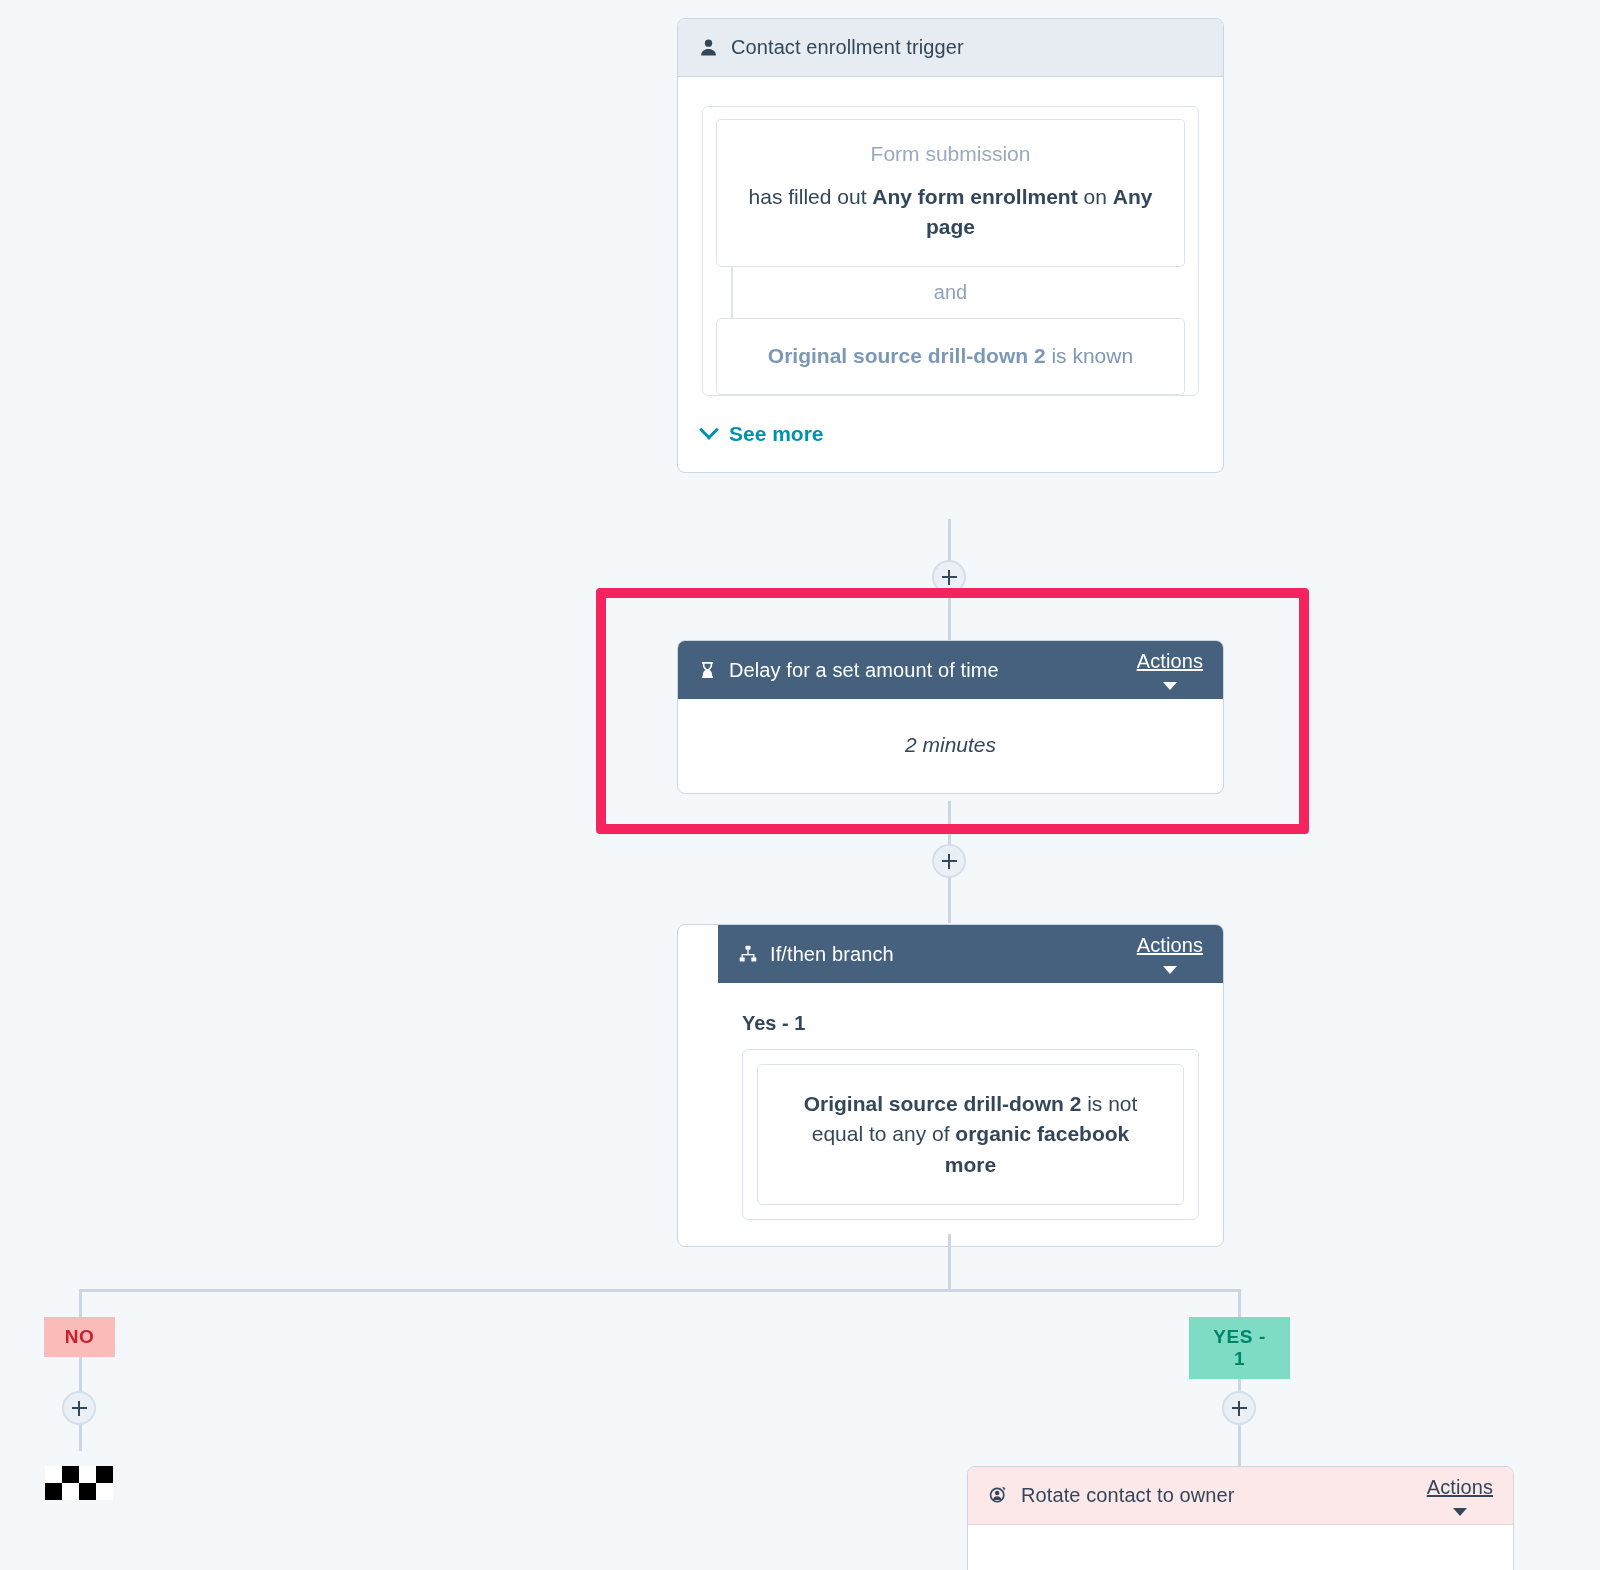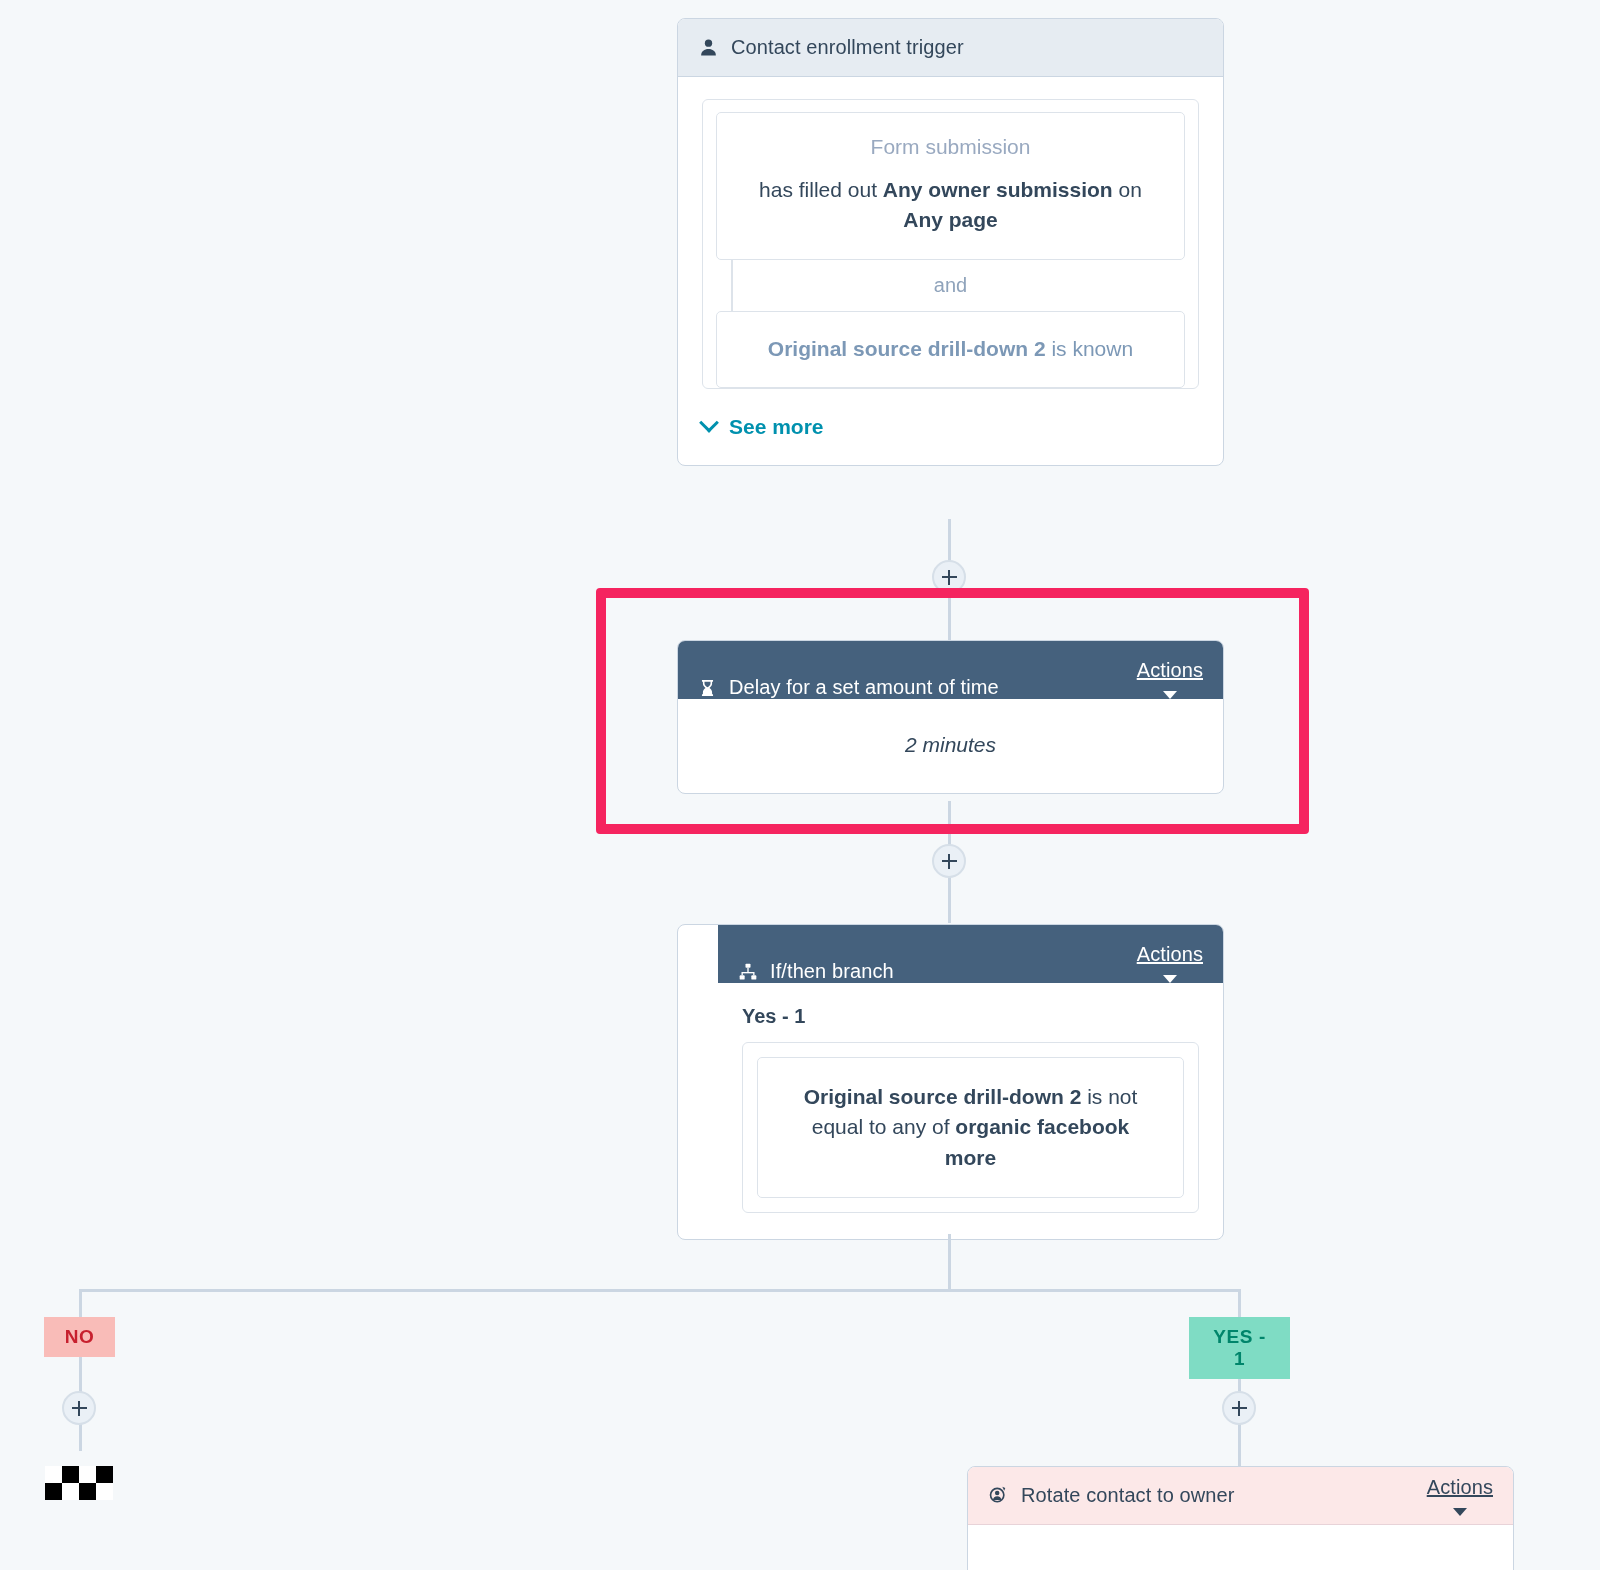--- a/index.html
+++ b/index.html
@@ -82,21 +82,20 @@
   }
 
   .hdr-trigger {
     background: #e6ecf2;
     color: #33475b;
     border-bottom: 1px solid #cbd6e2;
   }
   .hdr-dark {
     background: #45617d;
     color: #ffffff;
-    align-items: flex-end;
   }
   .hdr-pink {
     background: #fce8e8;
     color: #33475b;
     border-bottom: 1px solid #e8d3d8;
   }
 
   .actions-link {
     display: flex;
     align-items: center;
@@ -106,21 +105,21 @@
     flex-direction: column;
   }
   .actions-label { text-decoration: underline; }
   .caret {
     width: 0; height: 0;
     border-left: 7px solid transparent;
     border-right: 7px solid transparent;
     border-top: 8px solid currentColor;
   }
 
-  .card-body { padding: 22px 24px 26px; }
+  .card-body { padding: 22px 24px 26px; margin-top: 7px; }
 
   
   .filter-group {
     border: 1px solid #dde3ea;
     border-radius: 6px;
     padding: 12px 13px 0;
     max-height: 296px;
     overflow: hidden;
     position: relative;
   }
@@ -261,21 +260,21 @@
         </span>
         <span>Contact enrollment trigger</span>
       </div>
     </div>
     <div class="card-body">
       <div class="filter-group">
 
         <div class="filter-box">
           <div class="filter-type">Form submission</div>
           <div class="filter-text">
-            <span>has filled out </span><b>Any owner submission</b><span> on </span><b>Any page</b>
+            <span>has filled out </span><b>Any form enrollment</b><span> on </span><b>Any page</b>
           </div>
         </div>
 
         <div class="and-row">
           <span>and</span>
         </div>
 
         <div class="filter-box">
           <div class="filter-text">
             <b class="filter-dim">Original source drill-down 2</b><span class="filter-dim"> is known</span>

